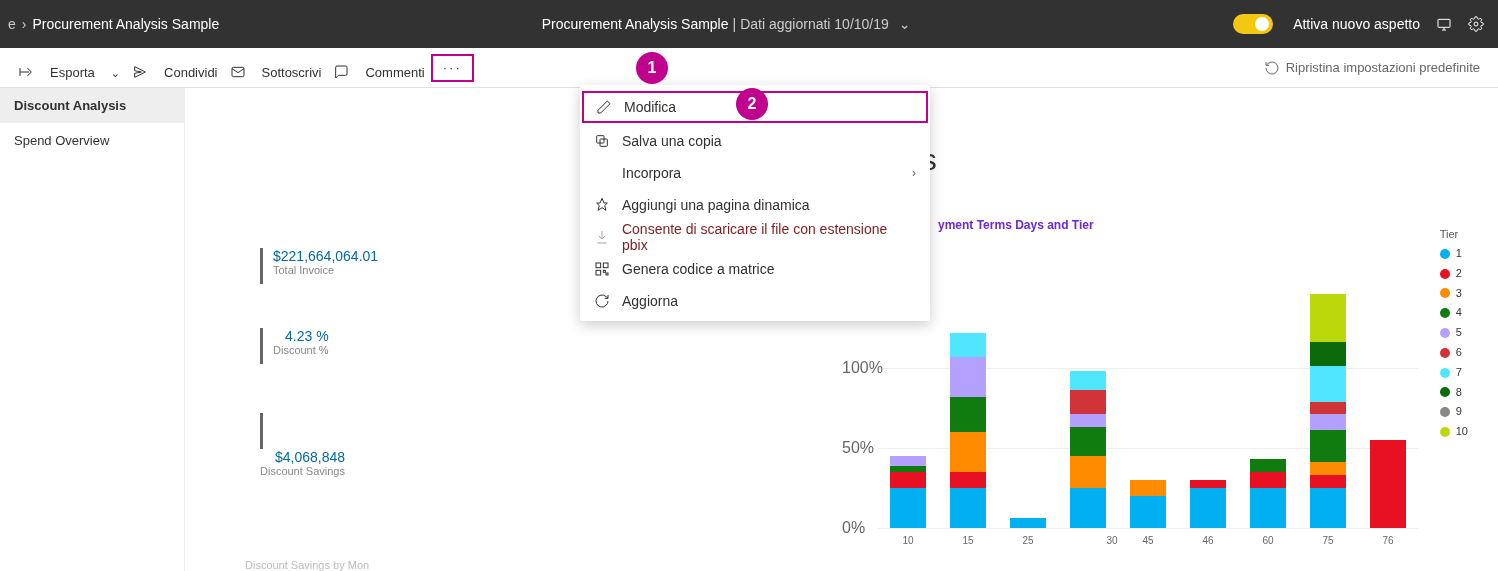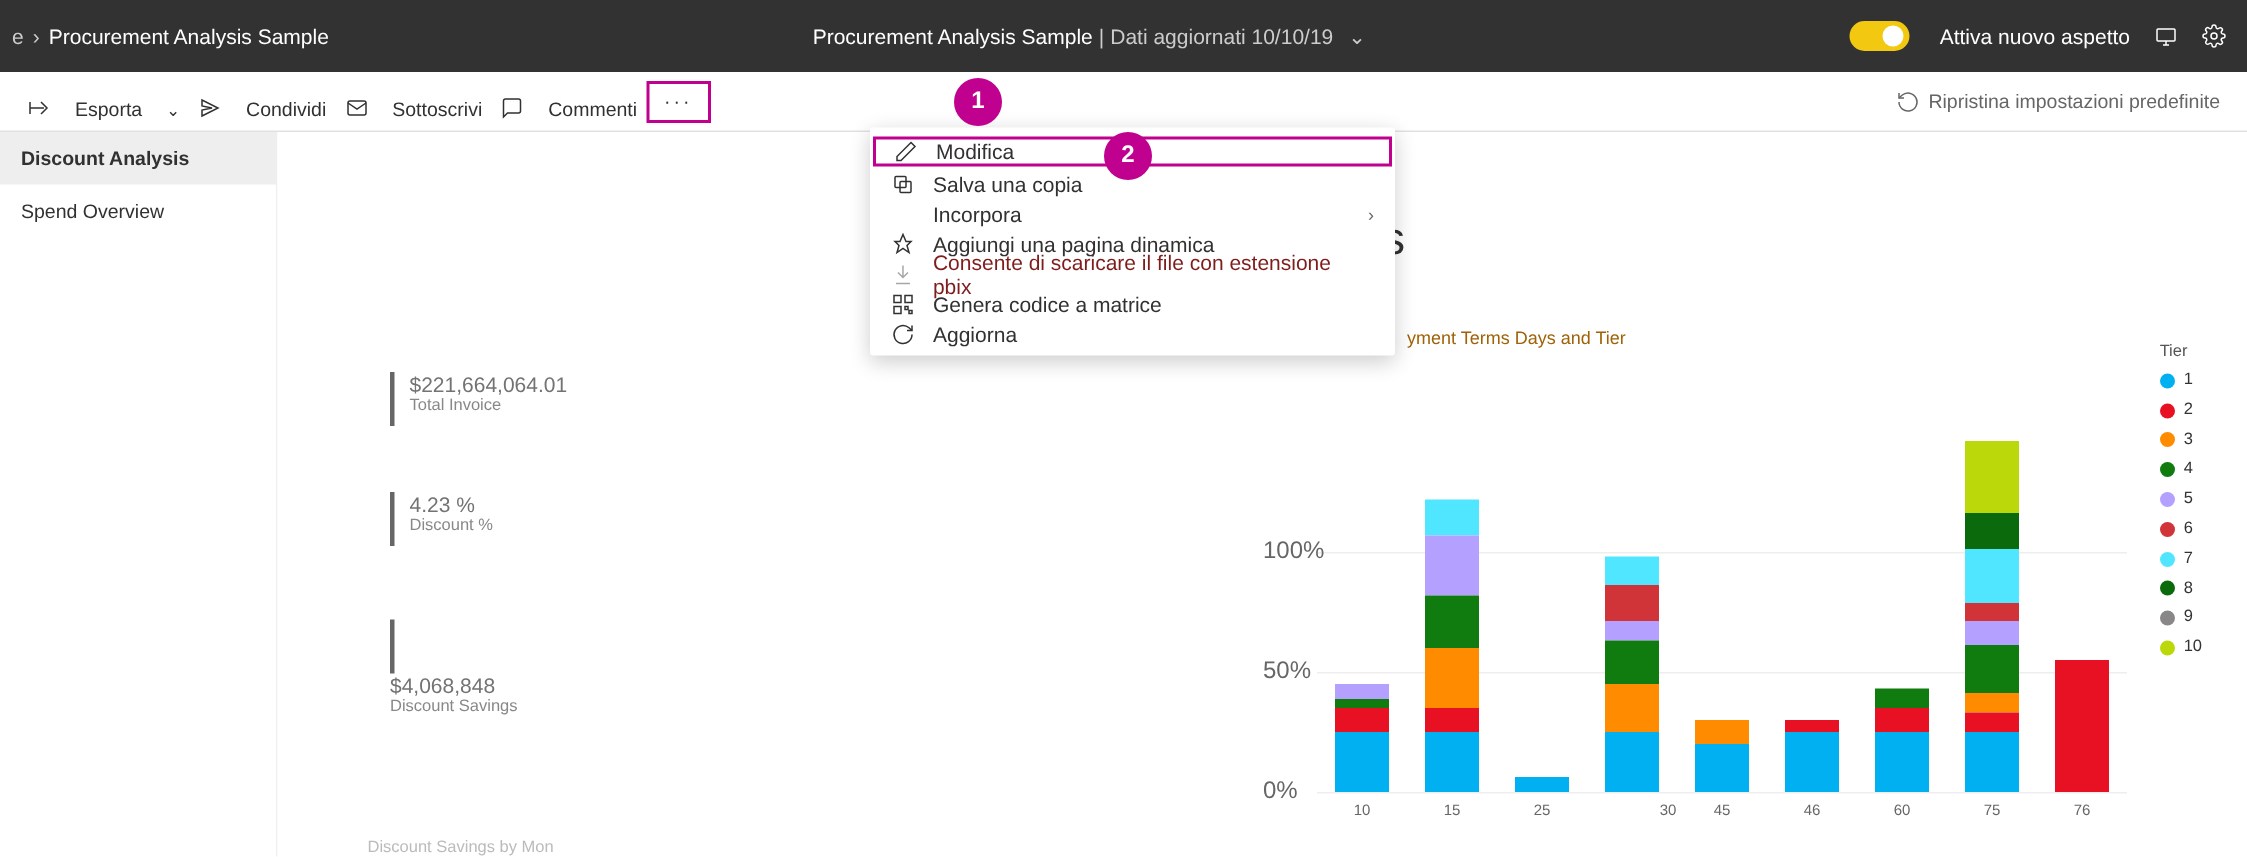--- a/index.html
+++ b/index.html
@@ -36,35 +36,35 @@
   .leftnav-item { padding:10px 14px; cursor:pointer; }
   .leftnav-item.active { background:#eee; font-weight:600; }
   
   
   .canvas { flex:1; background:#fff; position:relative; padding:20px 30px; }
   .report-title { font-size:30px; font-weight:300; color:#323130; position:absolute; left:700px; top:55px;}
   
   
   .kpi-block { position:absolute; display:flex; align-items:flex-start; }
   .kpi-bar { width:3px; background:#666; height:36px; margin-right:10px; }
-  .kpi-value { font-size:14px; color:#737373; }
+  .kpi-value { font-size:14px; color:#0369a1;text-align:right; }
   .kpi-label { font-size:11px; color:#888; }
   
   .footer-label { position:absolute; left:60px; bottom:0px; font-size:11px; color:#bbb;}
   
   
   .menu { position:absolute; left:580px; top:85px; width:350px; background:#fff; box-shadow:0 4px 14px rgba(0,0,0,0.2); border-radius:2px; z-index:15; font-size:14px; padding:4px 0; }
-  .menu-item { display:flex; align-items:center; gap:12px; padding:8px 14px; cursor:pointer; height:20px;}
+  .menu-item { display:flex; align-items:center; gap:12px; padding:8px 14px; cursor:pointer; height:32px;}
   .menu-item.highlighted { border:2px solid #c0008f; margin:2px; padding:6px 12px; position:relative;}
   .menu-item.disabled { color:#7f1d1d; }
   .menu-chev-right { margin-left:auto; color:#666; font-size:12px; }
   
   
   .chart { position:absolute; right:30px; top:130px; width:630px; height:340px; }
-  .chart-title { font-size:12px; color:#a16207; position:absolute; left:100px; top:0;}
+  .chart-title { font-size:12px; color:#6d28d9; position:absolute; left:100px; top:0;font-weight:bold;}
   .legend { position:absolute; right:0; top:10px; font-size:11px; color:#333; }
   .legend-title { font-size:11px; color:#555; margin-bottom:4px;}
   .legend-row { display:flex; align-items:center; gap:6px; line-height:1.8;}
   .legend-swatch { width:10px; height:10px; border-radius:50%; }
   .plot { position:absolute; left:40px; top:70px; right:50px; bottom:30px; }
   .axis-label-y { position:absolute; left:-36px; font-size:16px; color:#666; transform:translateY(-50%);}
   .axis-label-x { position:absolute; bottom:-18px; font-size:10px; color:#666; transform:translateX(-50%);}
   .gridline { position:absolute; left:0; right:0; border-top:1px solid #eee;}
   .bar-col { position:absolute; bottom:0; width:36px; display:flex; flex-direction:column-reverse;}
   .seg { width:100%; }

